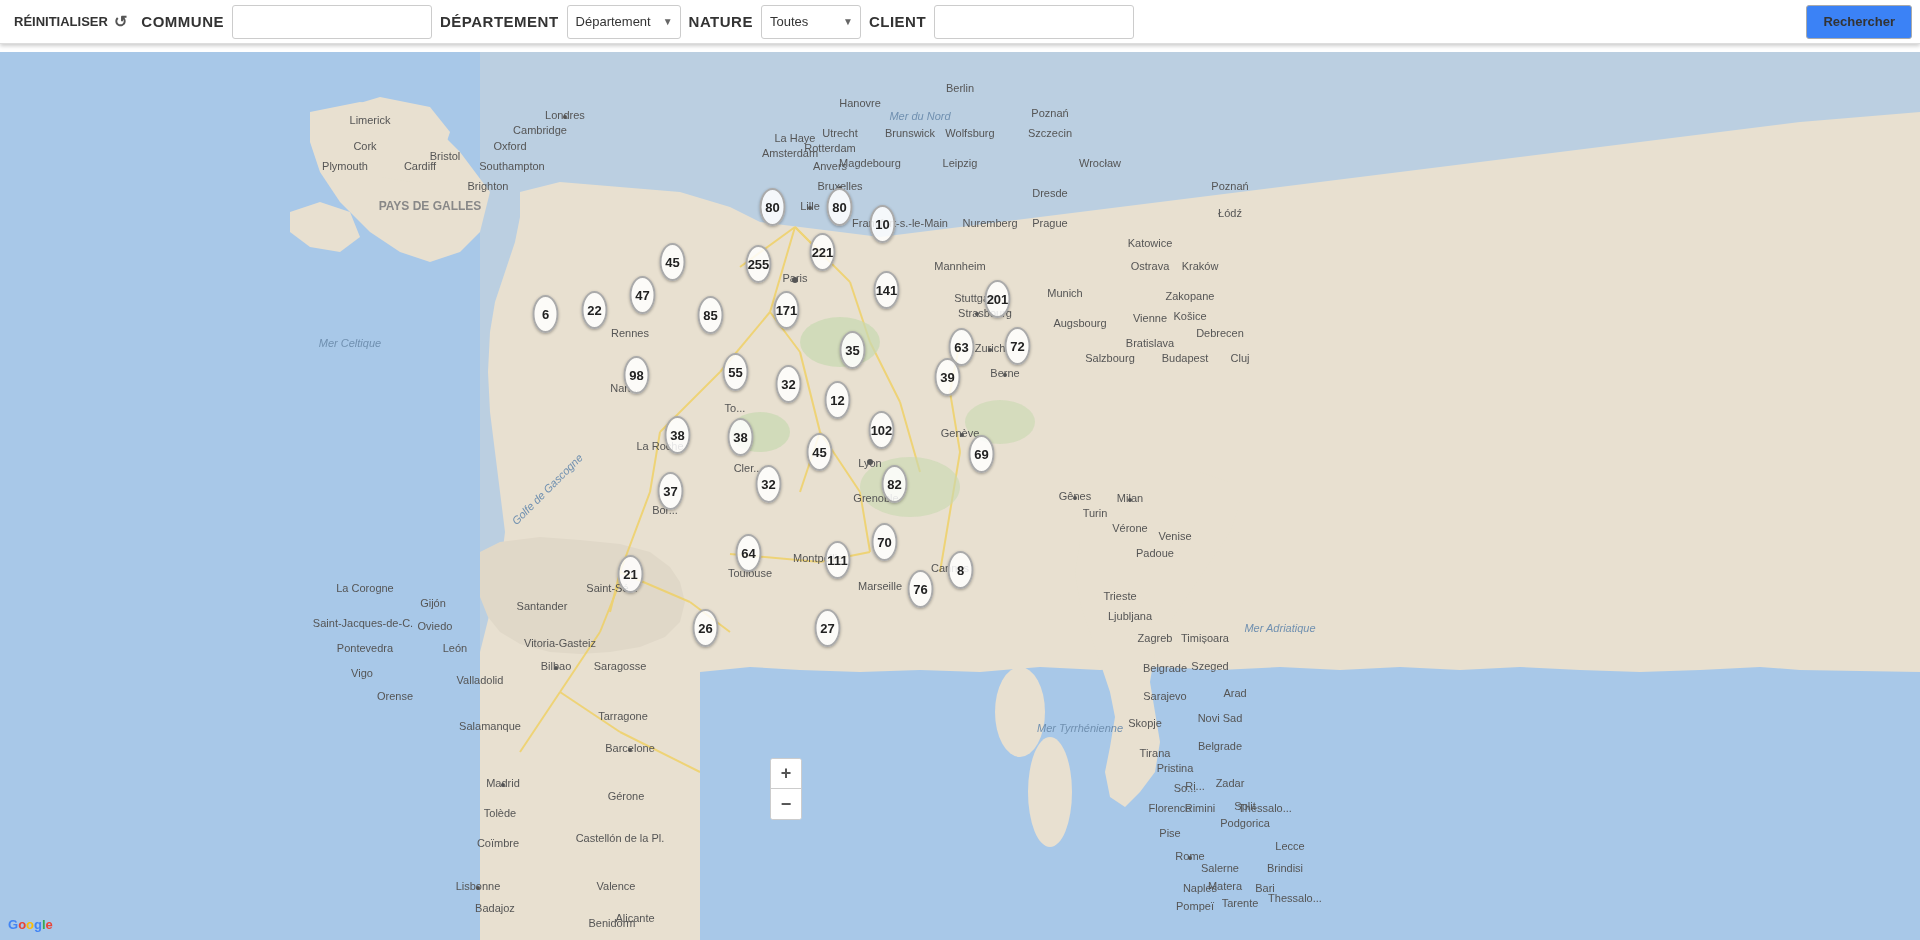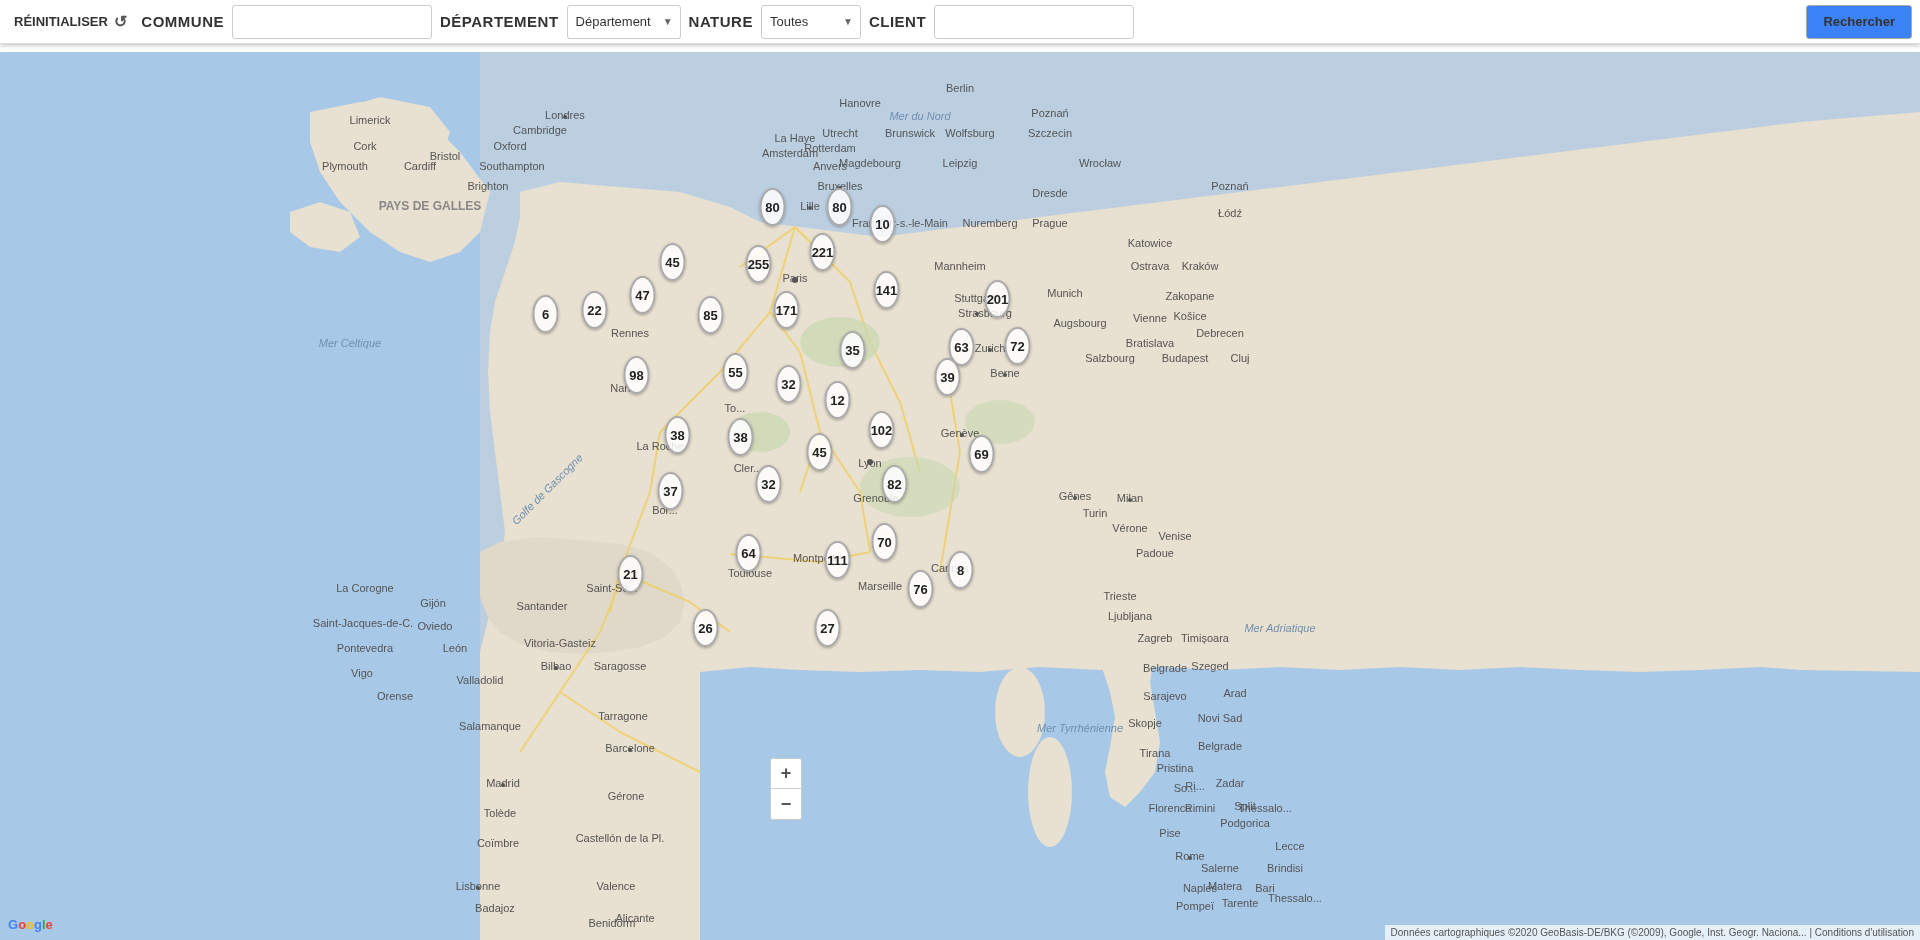--- a/index.html
+++ b/index.html
@@ -578,14 +578,13 @@
 
   <div id="zoom-controls">
     <button class="zoom-btn">+</button>
     <button class="zoom-btn">−</button>
   </div>
 
   <div id="google-logo">
     <span style="color:#4285f4;font-weight:700">G</span><span style="color:#ea4335;font-weight:700">o</span><span style="color:#fbbc05;font-weight:700">o</span><span style="color:#4285f4;font-weight:700">g</span><span style="color:#34a853;font-weight:700">l</span><span style="color:#ea4335;font-weight:700">e</span>
   </div>
 
-  <div id="attribution">Données cartographiques ©2020 GeoBasis-DE/BKG (©2009), Google, Inst. Geogr. Naciona... | Conditions d'utilisation</div>
 </div>
 
 </body></html>

